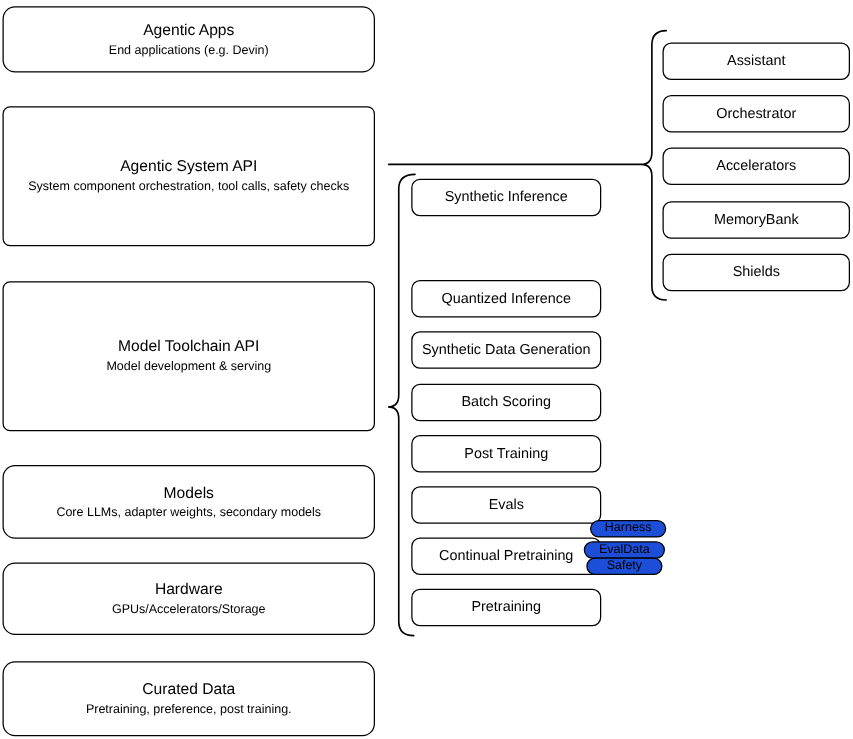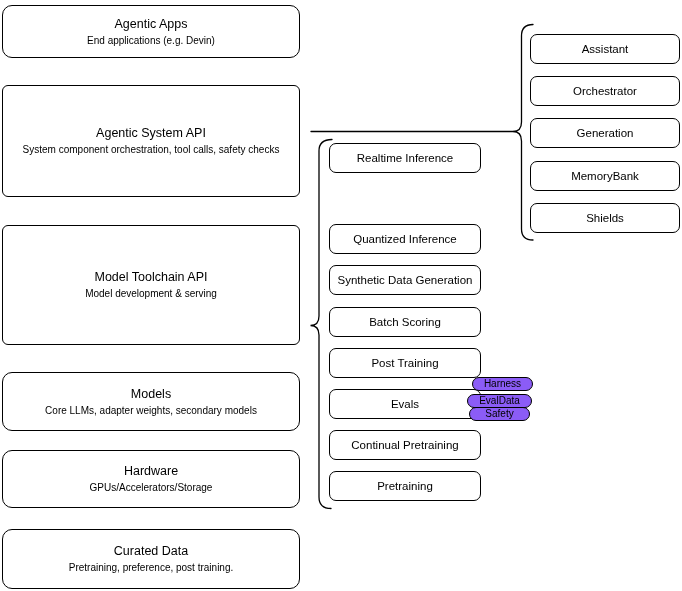--- a/index.html
+++ b/index.html
@@ -29,29 +29,30 @@
   .box .title { font-size: 12.5px; line-height: 1.15; }
   .box .subtitle { font-size: 10px; line-height: 1.15; }
   .mid-box, .right-box {
     border-radius: 7px;
     font-size: 11.5px;
     flex-direction: row;
   }
   .pill {
     position: absolute;
     box-sizing: border-box;
-    background: #8b5cf6;
+    background: #1d4ed8;
     border: 1.2px solid #000000;
     border-radius: 8px;
     font-size: 10px;
     line-height: 1;
     display: flex;
     align-items: center;
     justify-content: center;
     z-index: 3;
+    margin-top: 39px;
   }
   svg.overlay {
     position: absolute;
     left: 0; top: 0;
     width: 682px; height: 591px;
     z-index: 1;
   }
 </style>
 </head>
 <body>
@@ -88,21 +89,21 @@
     <div class="title">Hardware</div>
     <div class="subtitle">GPUs/Accelerators/Storage</div>
   </div>
 
   <div class="box left-box" style="left:2px; top:529px; width:298px; height:60px">
     <div class="title">Curated Data</div>
     <div class="subtitle">Pretraining, preference, post training.</div>
   </div>
 
   <div class="box mid-box" style="left:329px; top:143px; width:152px; height:30px">
-    <span>Realtime Inference</span>
+    <span>Synthetic Inference</span>
   </div>
   <div class="box mid-box" style="left:329px; top:224px; width:152px; height:30px">
     <span>Quantized Inference</span>
   </div>
   <div class="box mid-box" style="left:329px; top:265px; width:152px; height:30px">
     <span>Synthetic Data Generation</span>
   </div>
   <div class="box mid-box" style="left:329px; top:307px; width:152px; height:30px">
     <span>Batch Scoring</span>
   </div>
@@ -129,21 +130,21 @@
     <span>Safety</span>
   </div>
 
   <div class="box right-box" style="left:530px; top:34px; width:150px; height:30px">
     <span>Assistant</span>
   </div>
   <div class="box right-box" style="left:530px; top:76px; width:150px; height:30px">
     <span>Orchestrator</span>
   </div>
   <div class="box right-box" style="left:530px; top:118px; width:150px; height:30px">
-    <span>Generation</span>
+    <span>Accelerators</span>
   </div>
   <div class="box right-box" style="left:530px; top:161px; width:150px; height:30px">
     <span>MemoryBank</span>
   </div>
   <div class="box right-box" style="left:530px; top:203px; width:150px; height:30px">
     <span>Shields</span>
   </div>
 
 </div>
 

